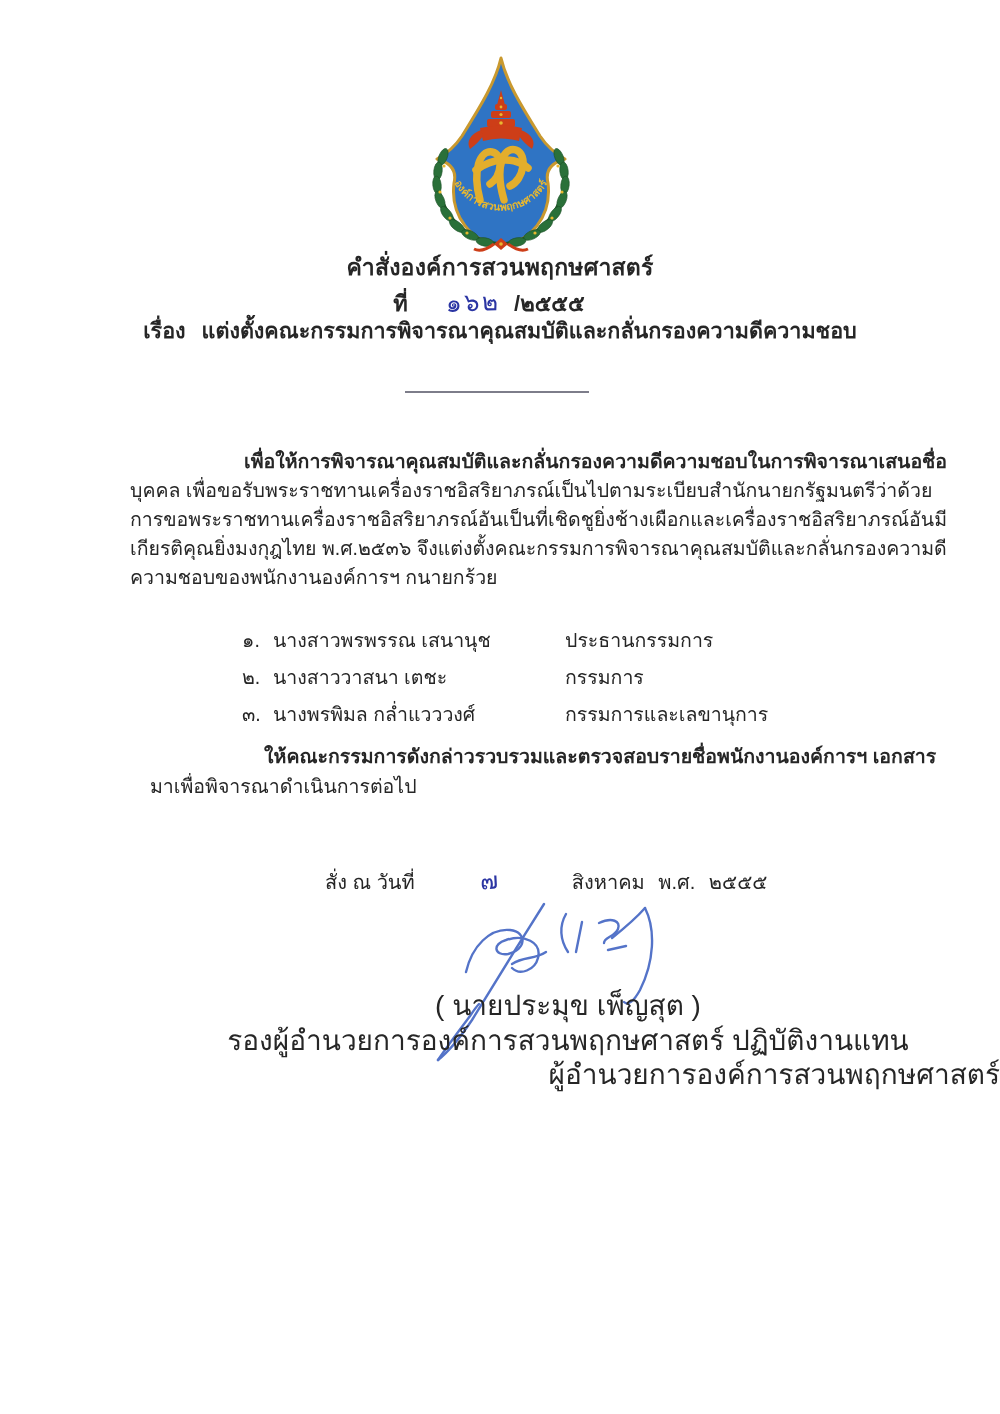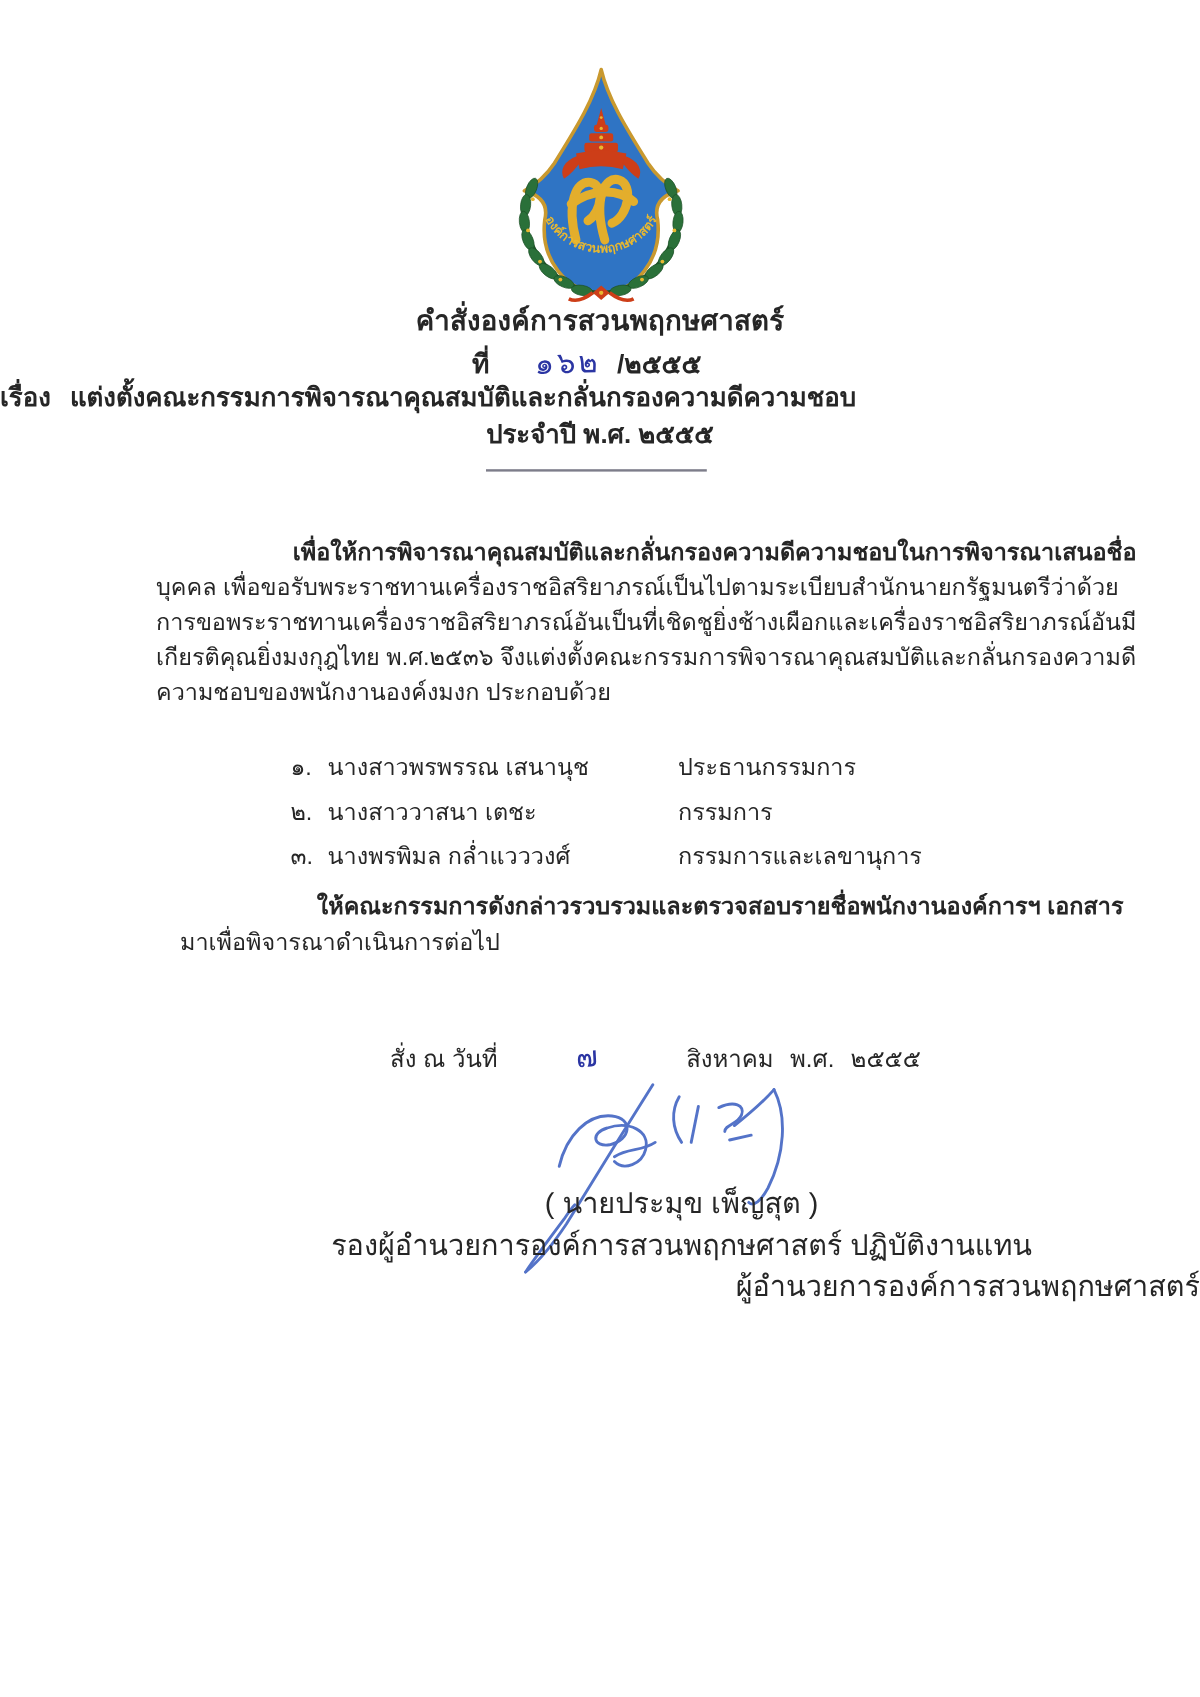--- a/index.html
+++ b/index.html
@@ -11,21 +11,21 @@
   }
   
   .emblem{position:absolute;left:420px;top:54px;width:162px;height:198px;}
   
   .doc-title{position:absolute;top:249px;left:0;width:1000px;text-align:center;
     font-size:23px;font-weight:600;letter-spacing:.2px;white-space:nowrap;}
   .number-line{position:absolute;top:282px;left:-11px;width:1000px;text-align:center;
     font-size:22px;font-weight:600;white-space:nowrap;}
   .number-line .hand{display:inline-block;margin:0 14px 0 38px;font-size:25px;
     transform:rotate(-2deg) skewX(-4deg);font-weight:500;letter-spacing:2px;}
-  .subject-line{position:absolute;top:313px;left:0;width:1000px;text-align:left;
+  .subject-line{position:absolute;top:313px;left:0;width:1000px;text-align:center;
     font-size:21.5px;font-weight:600;white-space:nowrap;}
   .subject-line .lbl{margin-right:16px;}
   .year-line{position:absolute;top:344px;left:0;width:1000px;text-align:center;
     font-size:21.5px;font-weight:600;white-space:nowrap;}
   .divider{position:absolute;top:391px;left:405px;width:184px;height:2px;background:#7d7d8a;}
   
   .para{position:absolute;left:130px;width:750px;font-size:19.5px;}
   .para .ln{height:29px;line-height:29px;white-space:nowrap;}
   .p1{top:447px;}
   .p2{top:742px;}
@@ -35,21 +35,21 @@
   .c-row{display:flex;height:29px;line-height:29px;margin-bottom:8px;white-space:nowrap;}
   .c-no{width:31px;}
   .c-name{width:292px;}
   
   .date-line{position:absolute;left:325px;top:861px;font-size:20px;display:flex;
     align-items:baseline;white-space:nowrap;gap:48px;}
   .date-line .hand{font-size:24px;margin:0 26px 0 17px;transform:rotate(-3deg);font-weight:500;}
   .date-suffix{word-spacing:8px;}
   .hand{color:#2b35a3;}
   .sig-svg{position:absolute;left:402px;top:898px;width:305px;height:165px;}
-  .footer-lines{position:absolute;left:136px;width:864px;text-align:center;font-size:24px;
+  .footer-lines{position:absolute;left:136px;width:864px;text-align:center;font-size:28px;
     white-space:nowrap;}
   .f-name{top:983px;}
   .f-t1{top:1018px;}
   .f-t2{top:1052px;text-align:right;}
   .footer-lines.abs{position:absolute;}
 </style>
 </head>
 <body>
 
 <div class="page">
@@ -132,30 +132,29 @@
   <div class="doc-title">คำสั่งองค์การสวนพฤกษศาสตร์</div>
 
   <div class="number-line">
     <span>ที่</span><span class="hand">๑๖๒</span><span>/๒๕๕๕</span>
   </div>
 
   <div class="subject-line">
     <span class="lbl">เรื่อง</span><span>แต่งตั้งคณะกรรมการพิจารณาคุณสมบัติและกลั่นกรองความดีความชอบ</span>
   </div>
 
-  <div class="year-line">ประจำปี พ.ศ. ๒๕๕๕</div>
 
   <div class="divider"></div>
 
   <div class="para p1">
     <div class="ln indent">เพื่อให้การพิจารณาคุณสมบัติและกลั่นกรองความดีความชอบในการพิจารณาเสนอชื่อ</div>
     <div class="ln">บุคคล เพื่อขอรับพระราชทานเครื่องราชอิสริยาภรณ์เป็นไปตามระเบียบสำนักนายกรัฐมนตรีว่าด้วย</div>
     <div class="ln">การขอพระราชทานเครื่องราชอิสริยาภรณ์อันเป็นที่เชิดชูยิ่งช้างเผือกและเครื่องราชอิสริยาภรณ์อันมี</div>
     <div class="ln">เกียรติคุณยิ่งมงกุฎไทย พ.ศ.๒๕๓๖ จึงแต่งตั้งคณะกรรมการพิจารณาคุณสมบัติและกลั่นกรองความดี</div>
-    <div class="ln">ความชอบของพนักงานองค์งมงก ประกอบด้วย</div>
+    <div class="ln">ความชอบของพนักงานองค์การฯ กนายกร้วย</div>
   </div>
 
   <div class="committee">
     <div class="c-row">
       <span class="c-no">๑.</span>
       <span class="c-name">นางสาวพรพรรณ  เสนานุช</span>
       <span class="c-role">ประธานกรรมการ</span>
     </div>
     <div class="c-row">
       <span class="c-no">๒.</span>

